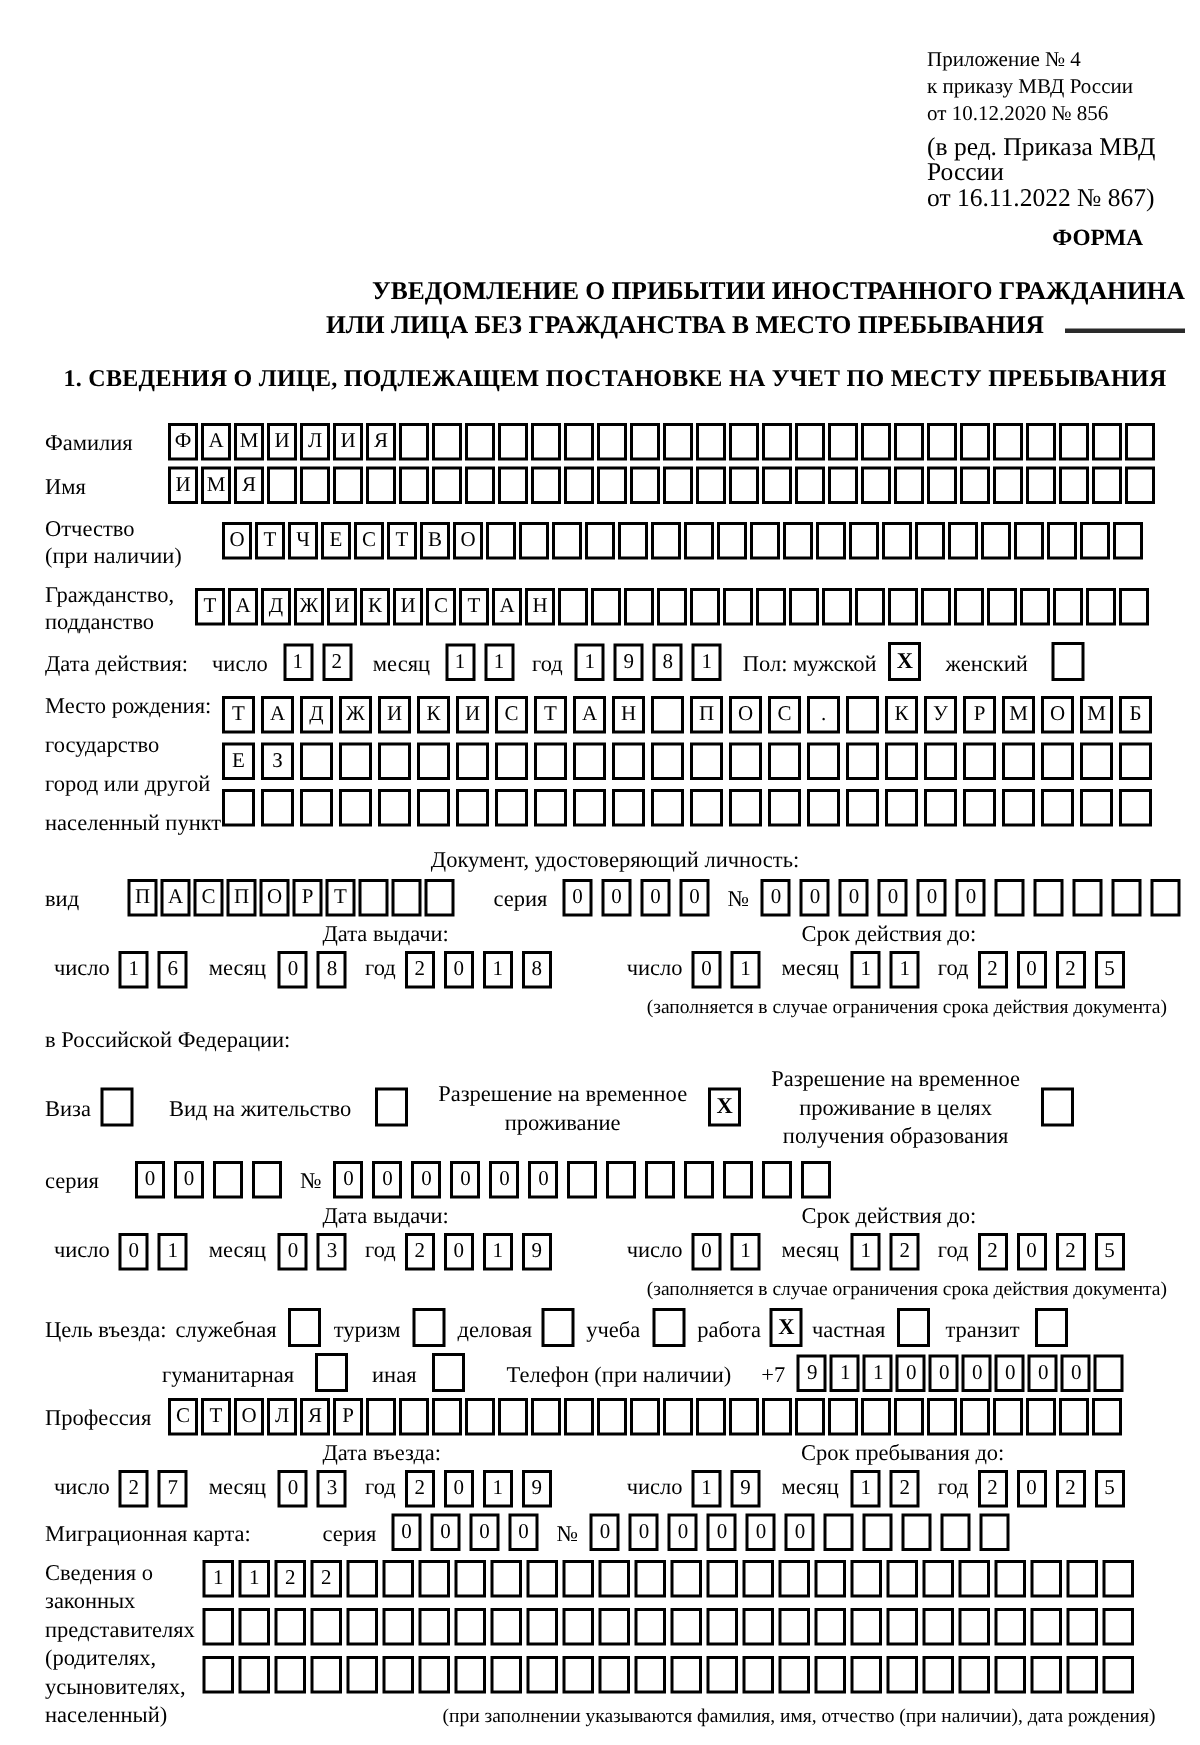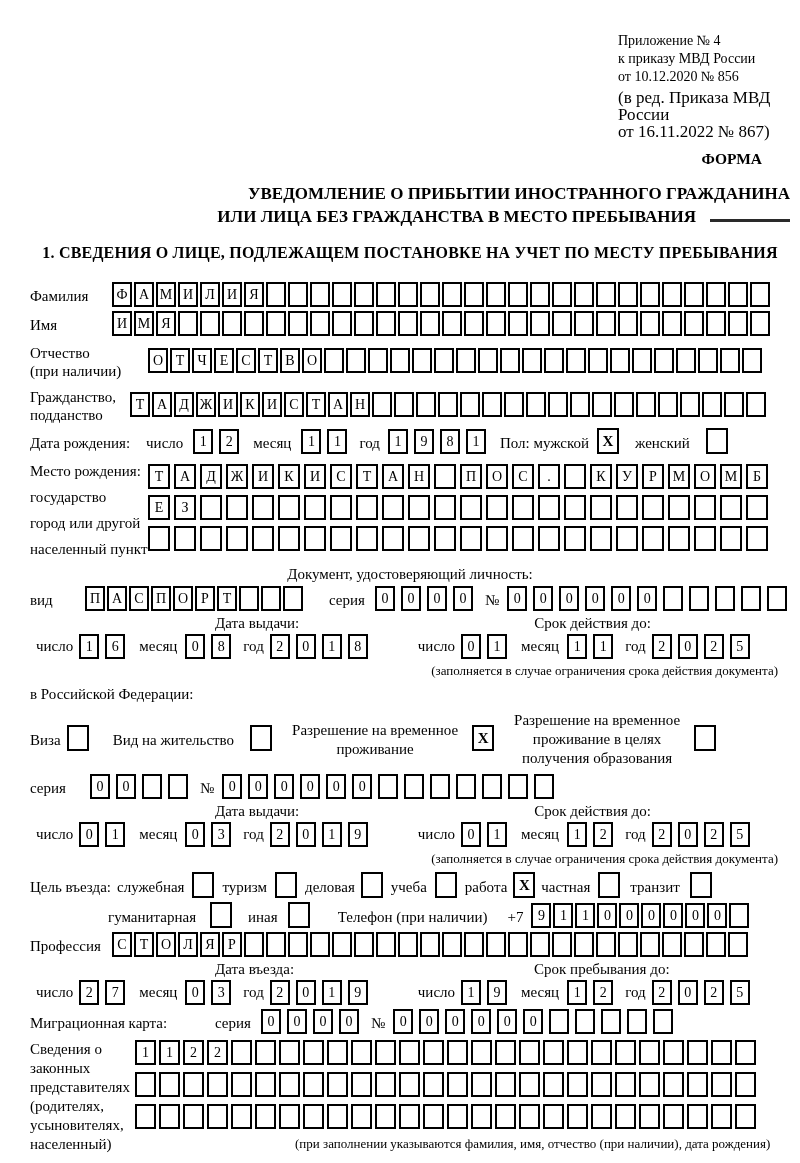--- a/index.html
+++ b/index.html
@@ -239,21 +239,21 @@
         <span class="cell"></span>
         <span class="cell"></span>
         <span class="cell"></span>
         <span class="cell"></span>
         <span class="cell"></span>
         <span class="cell"></span>
       </span>
   </div>
 
   <div class="frow">
-    <span class="lbl">Дата рождения:</span>
+    <span class="lbl">Дата действия:</span>
     <span class="lbl ml16">число</span>
     <span class="cells g6 ml10">
         <span class="cell">1</span>
         <span class="cell">2</span>
       </span>
     <span class="lbl ml8">месяц</span>
     <span class="cells g6 ml10">
         <span class="cell">1</span>
         <span class="cell">1</span>
       </span>

